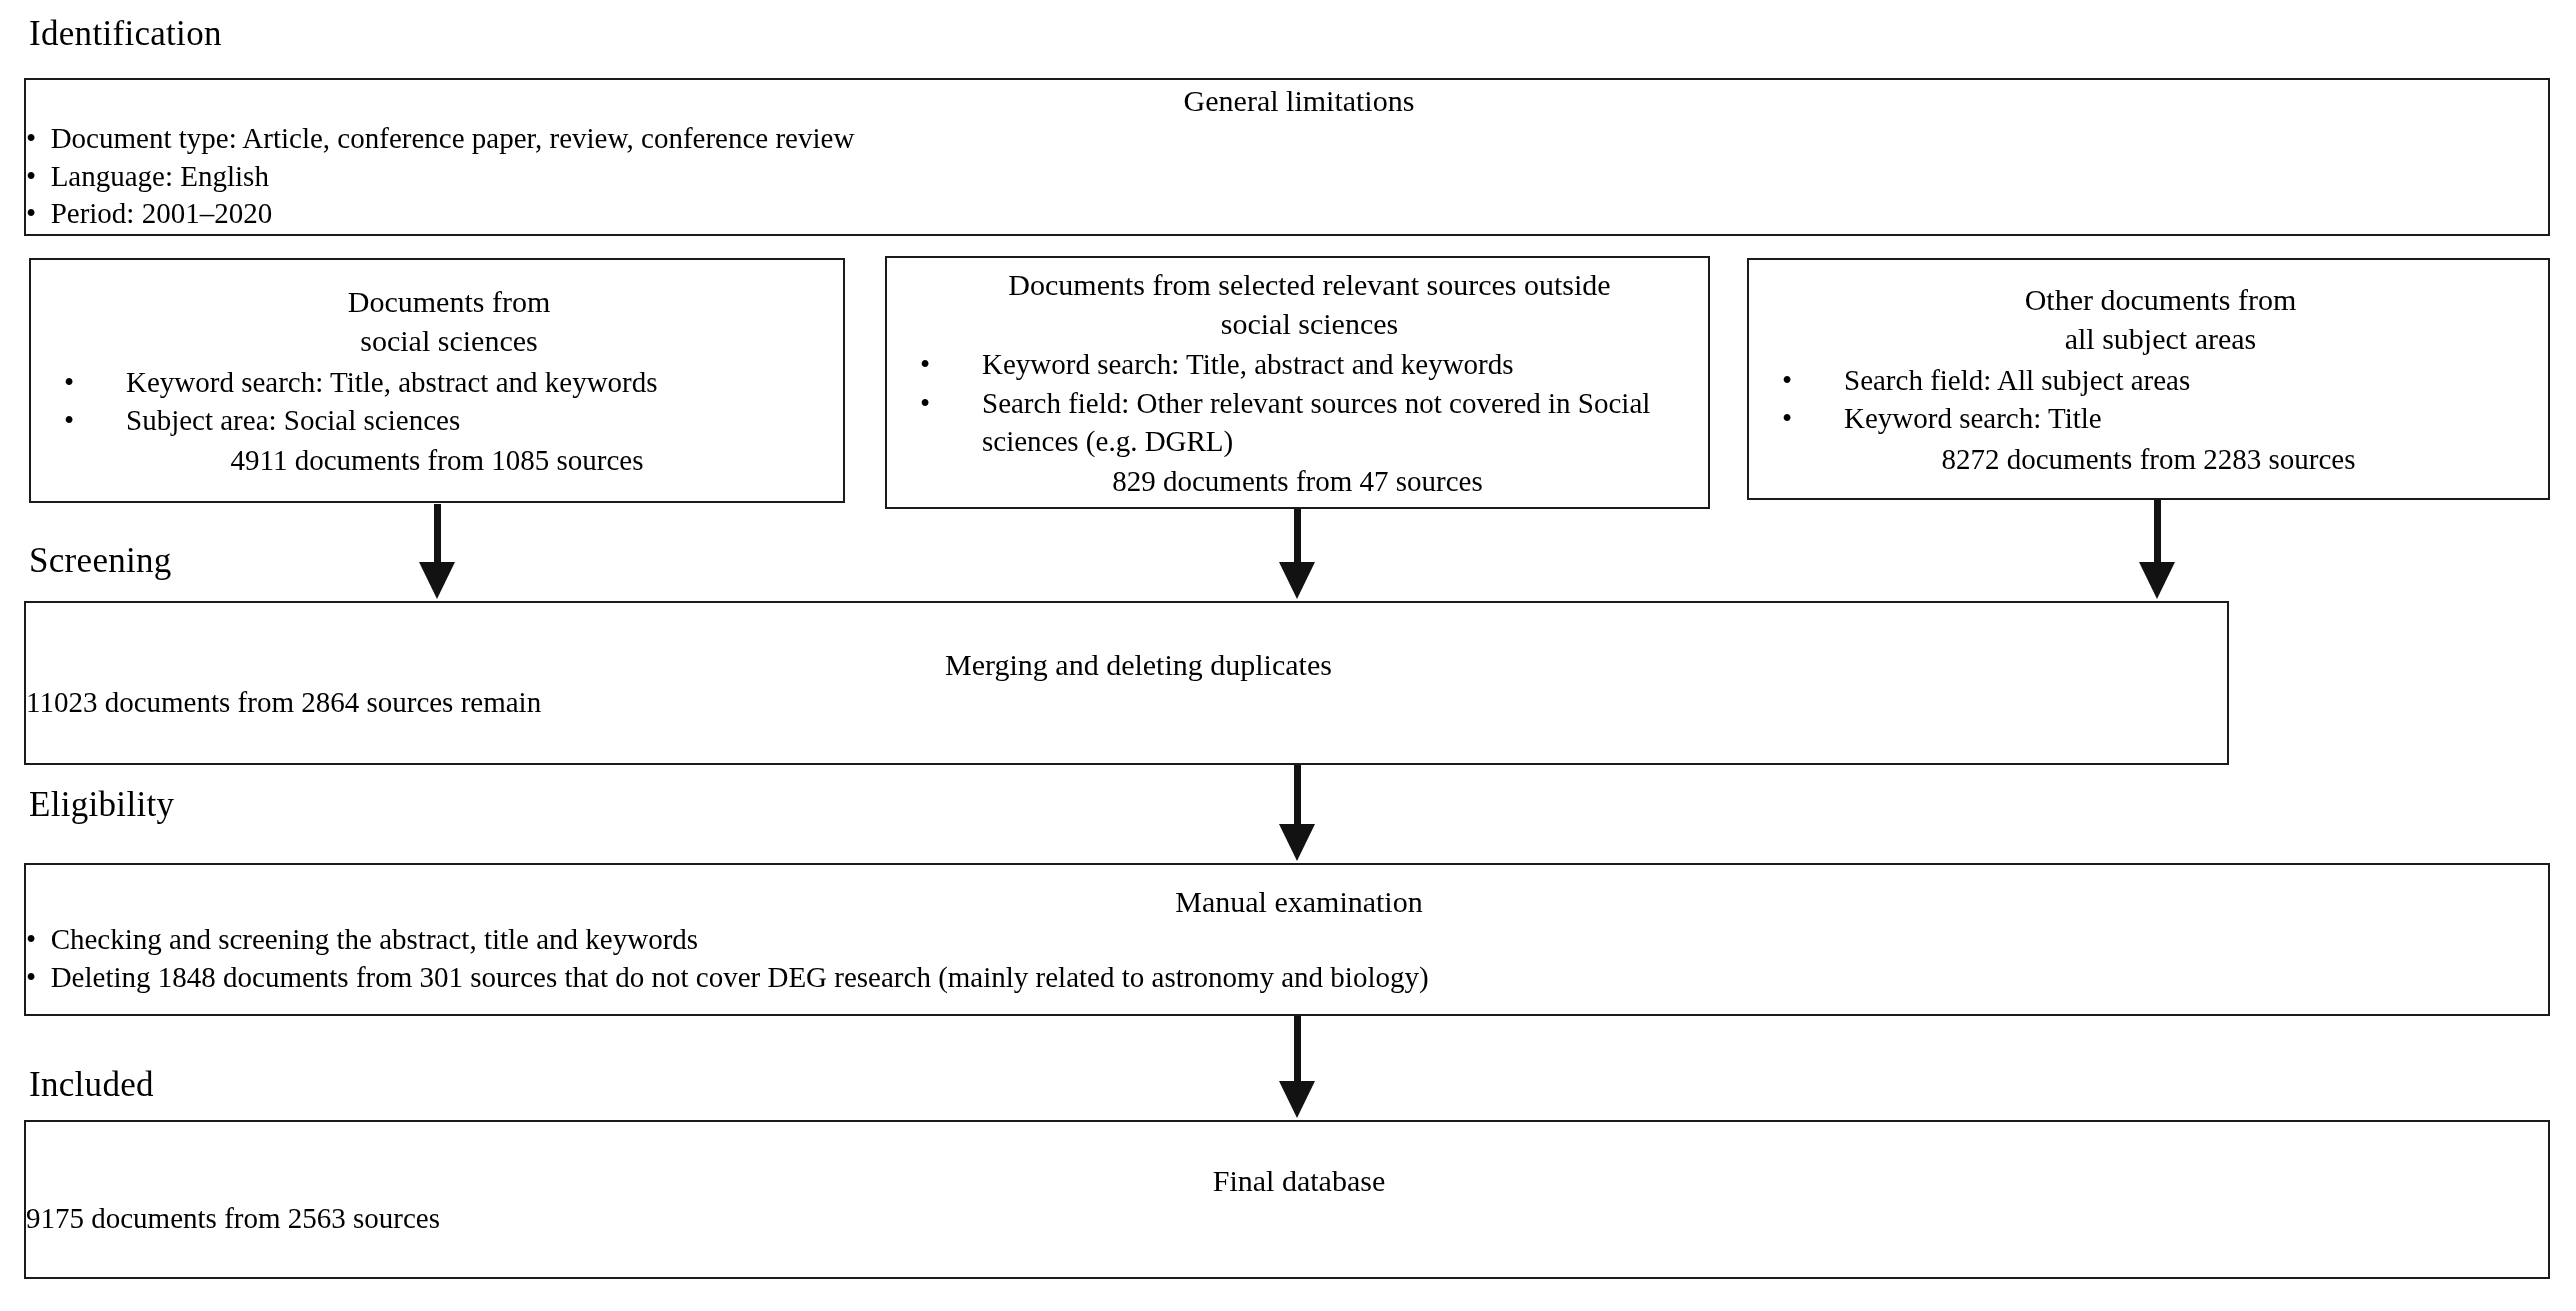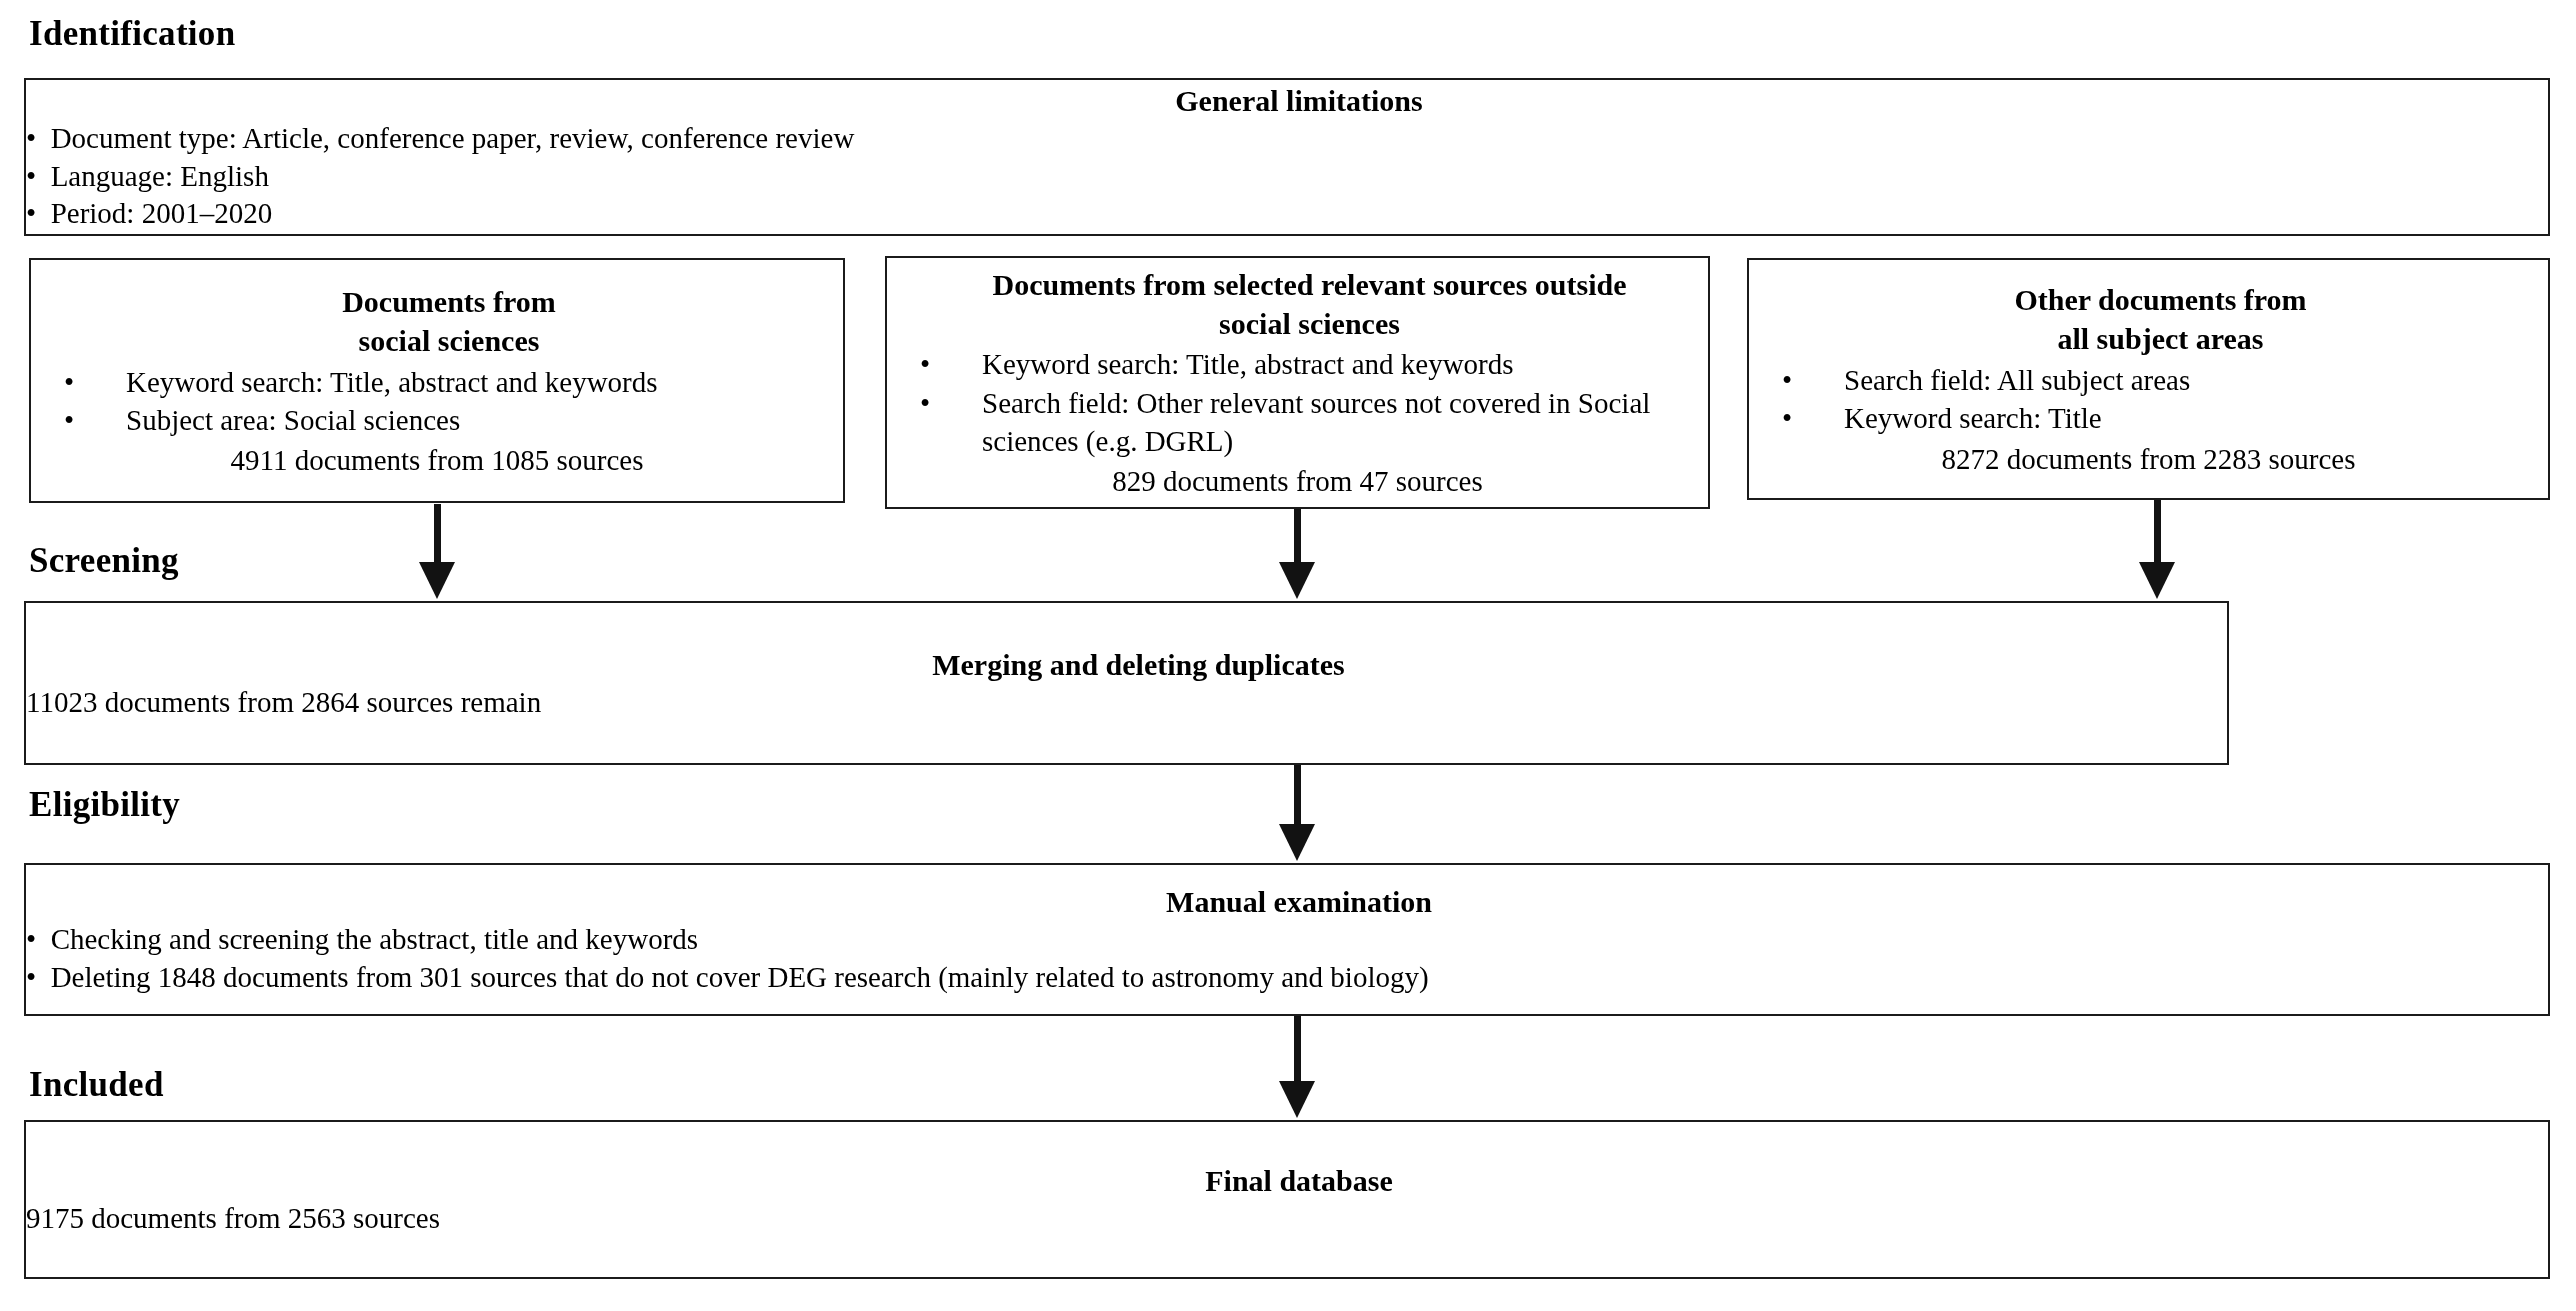--- a/index.html
+++ b/index.html
@@ -3,28 +3,28 @@
 <meta charset="utf-8">
 <style>
   * { margin:0; padding:0; box-sizing:border-box; }
   html,body { background:#ffffff; }
   .canvas {
     position:relative; width:2576px; height:1312px; background:#ffffff;
     font-family:"Liberation Serif","DejaVu Serif",serif; color:#000000;
     overflow:hidden;
   }
   .stage {
-    position:absolute; left:29px; font-size:35px; font-weight:700;
+    position:absolute; left:29px; font-size:35px; font-weight:400;
     letter-spacing:0.3px; white-space:nowrap;
   }
   .box {
     position:absolute; background:#ffffff; border:2.9px solid #1b1b1b;
     display:flex; flex-direction:column; justify-content:center;
   }
-  .t { font-weight:700; font-size:30px; text-align:center; line-height:1.3;margin-left:24px; }
+  .t { font-weight:400; font-size:30px; text-align:center; line-height:1.3;margin-left:24px; }
   .tm { margin-bottom:2.9px; }
   .cline { text-align:left; font-size:29px; line-height:1.3; }
   .cbullet { font-size:29px; line-height:1.3; }
   .cbullet::before { content:"\2022\2002"; }
   .sbullet {
     position:relative; padding-left:95px; padding-right:15.6px;
     font-size:29px; line-height:1.32; text-align:left;
   }
   .sbullet::before { content:"\2022"; position:absolute; left:33px; }
   .result { text-align:center; font-size:29px; line-height:1.32; margin-top:1.9px; }

